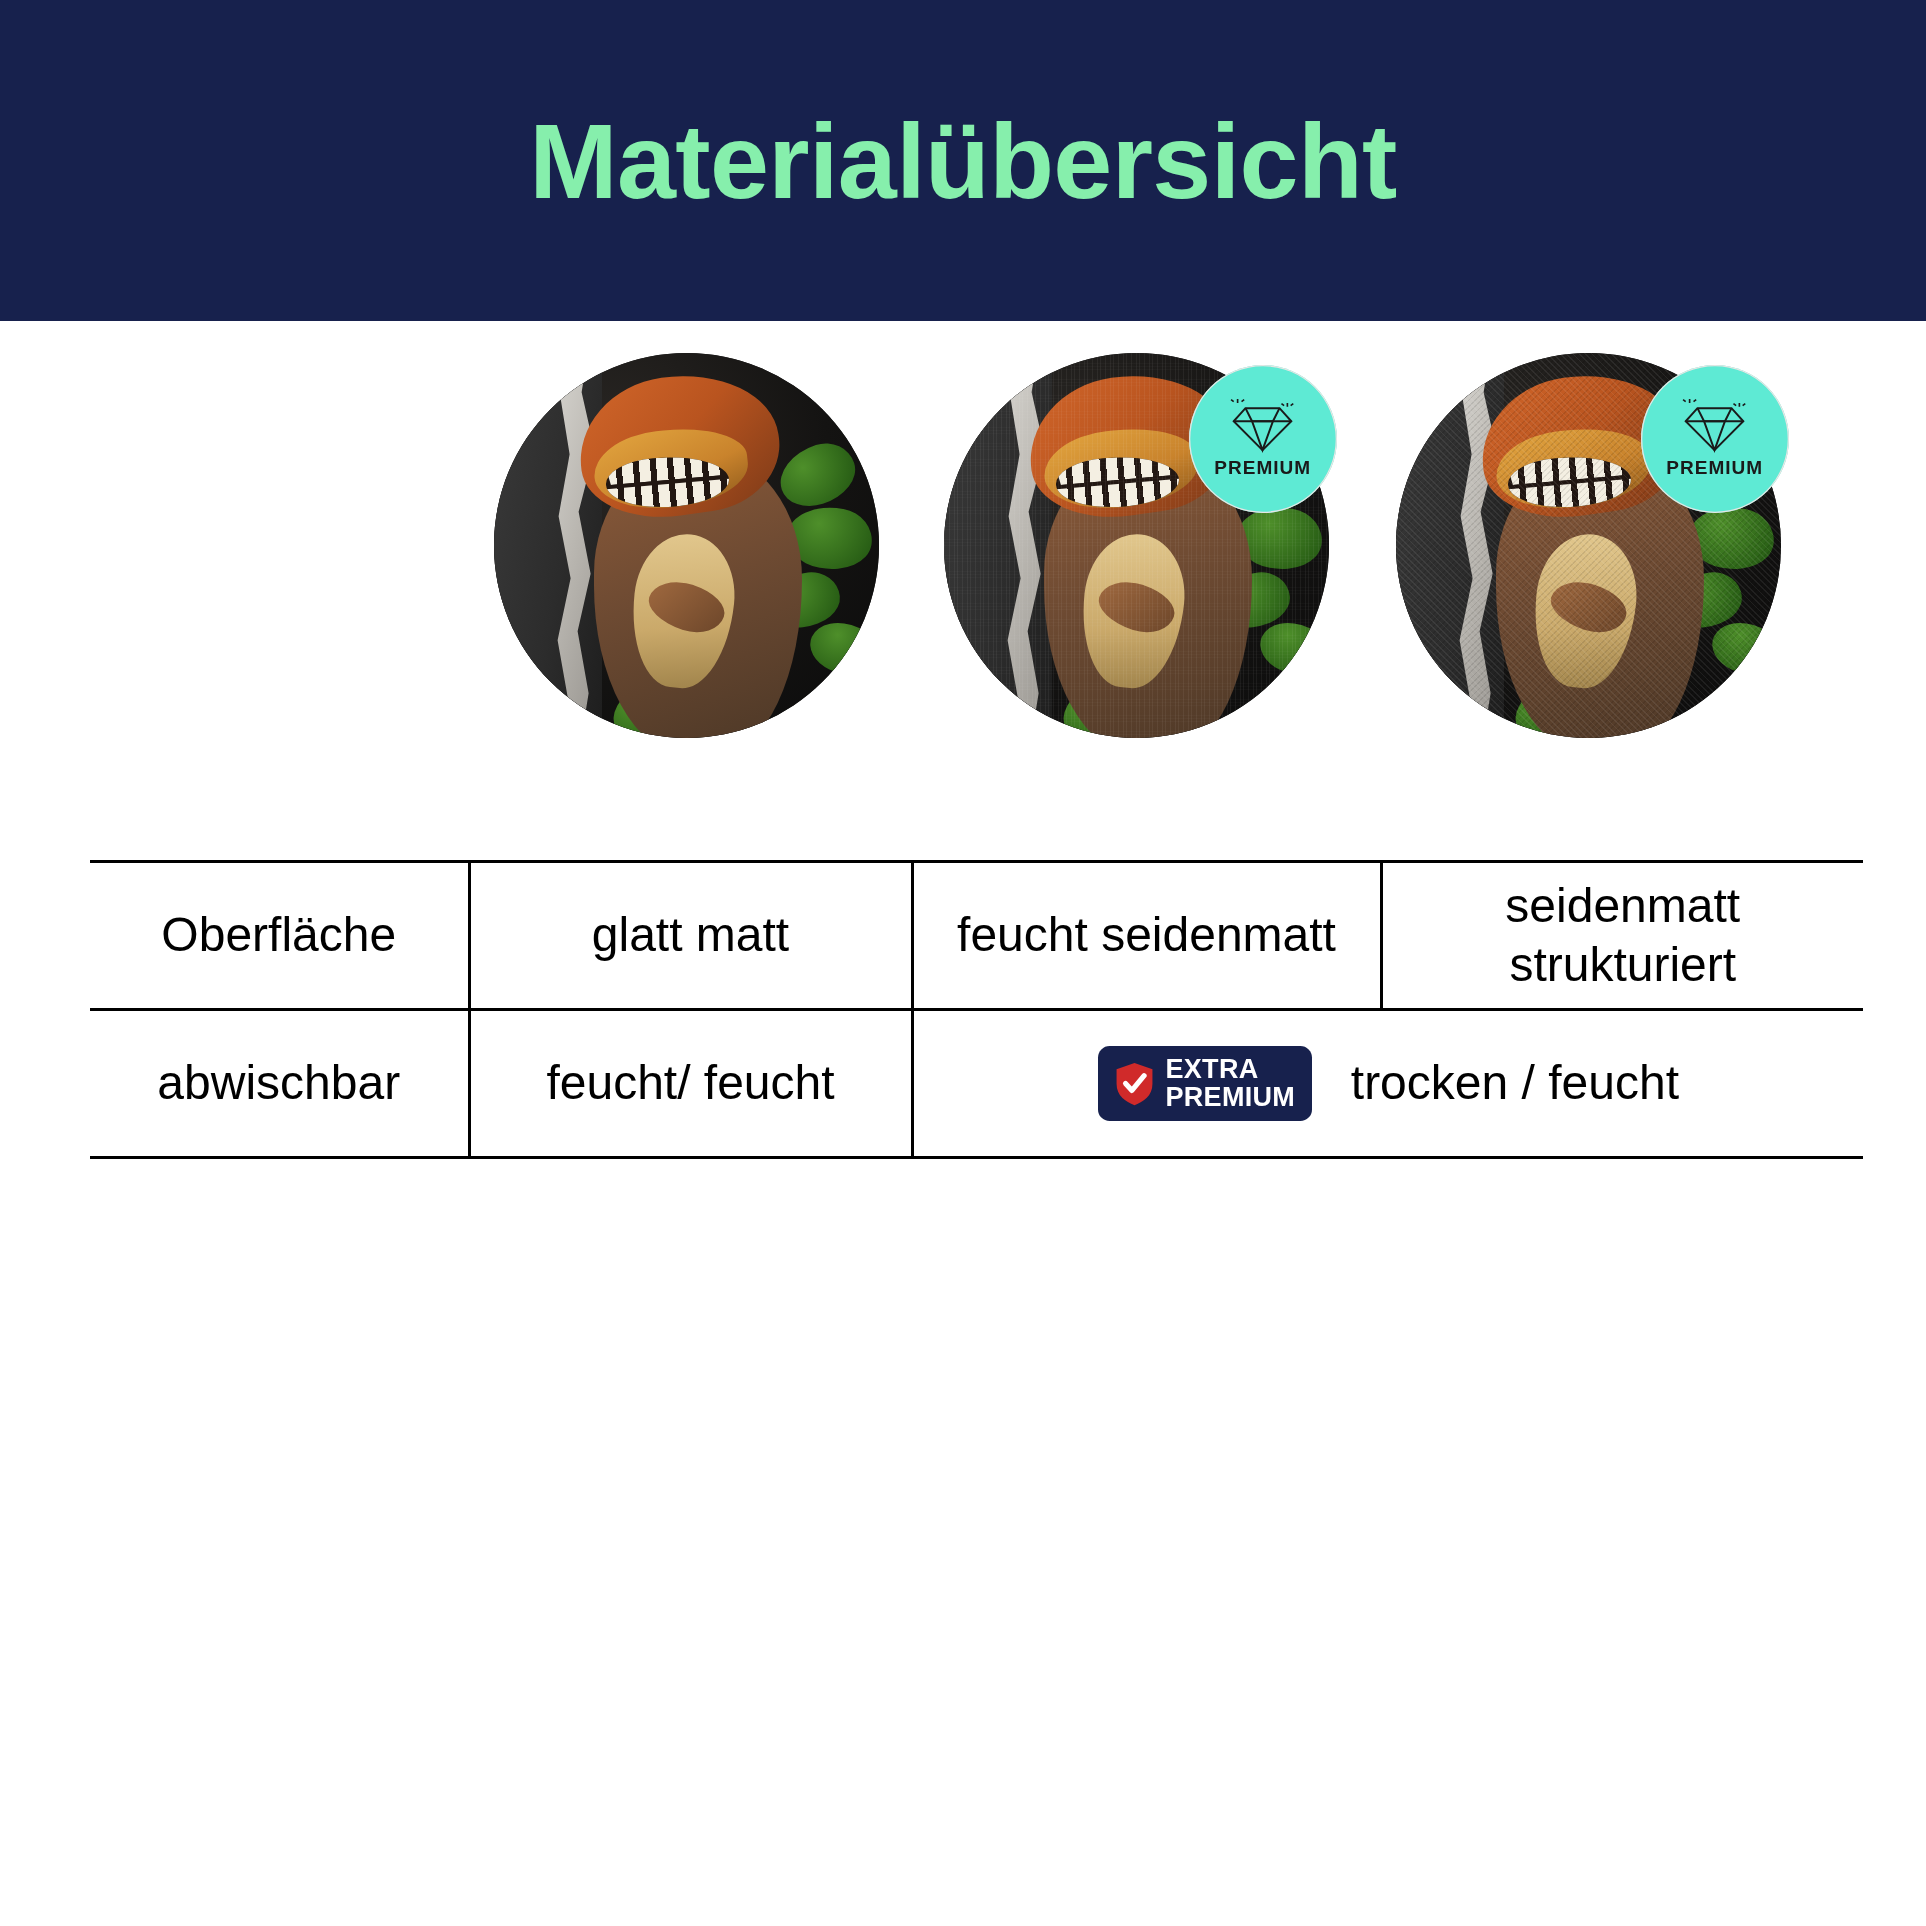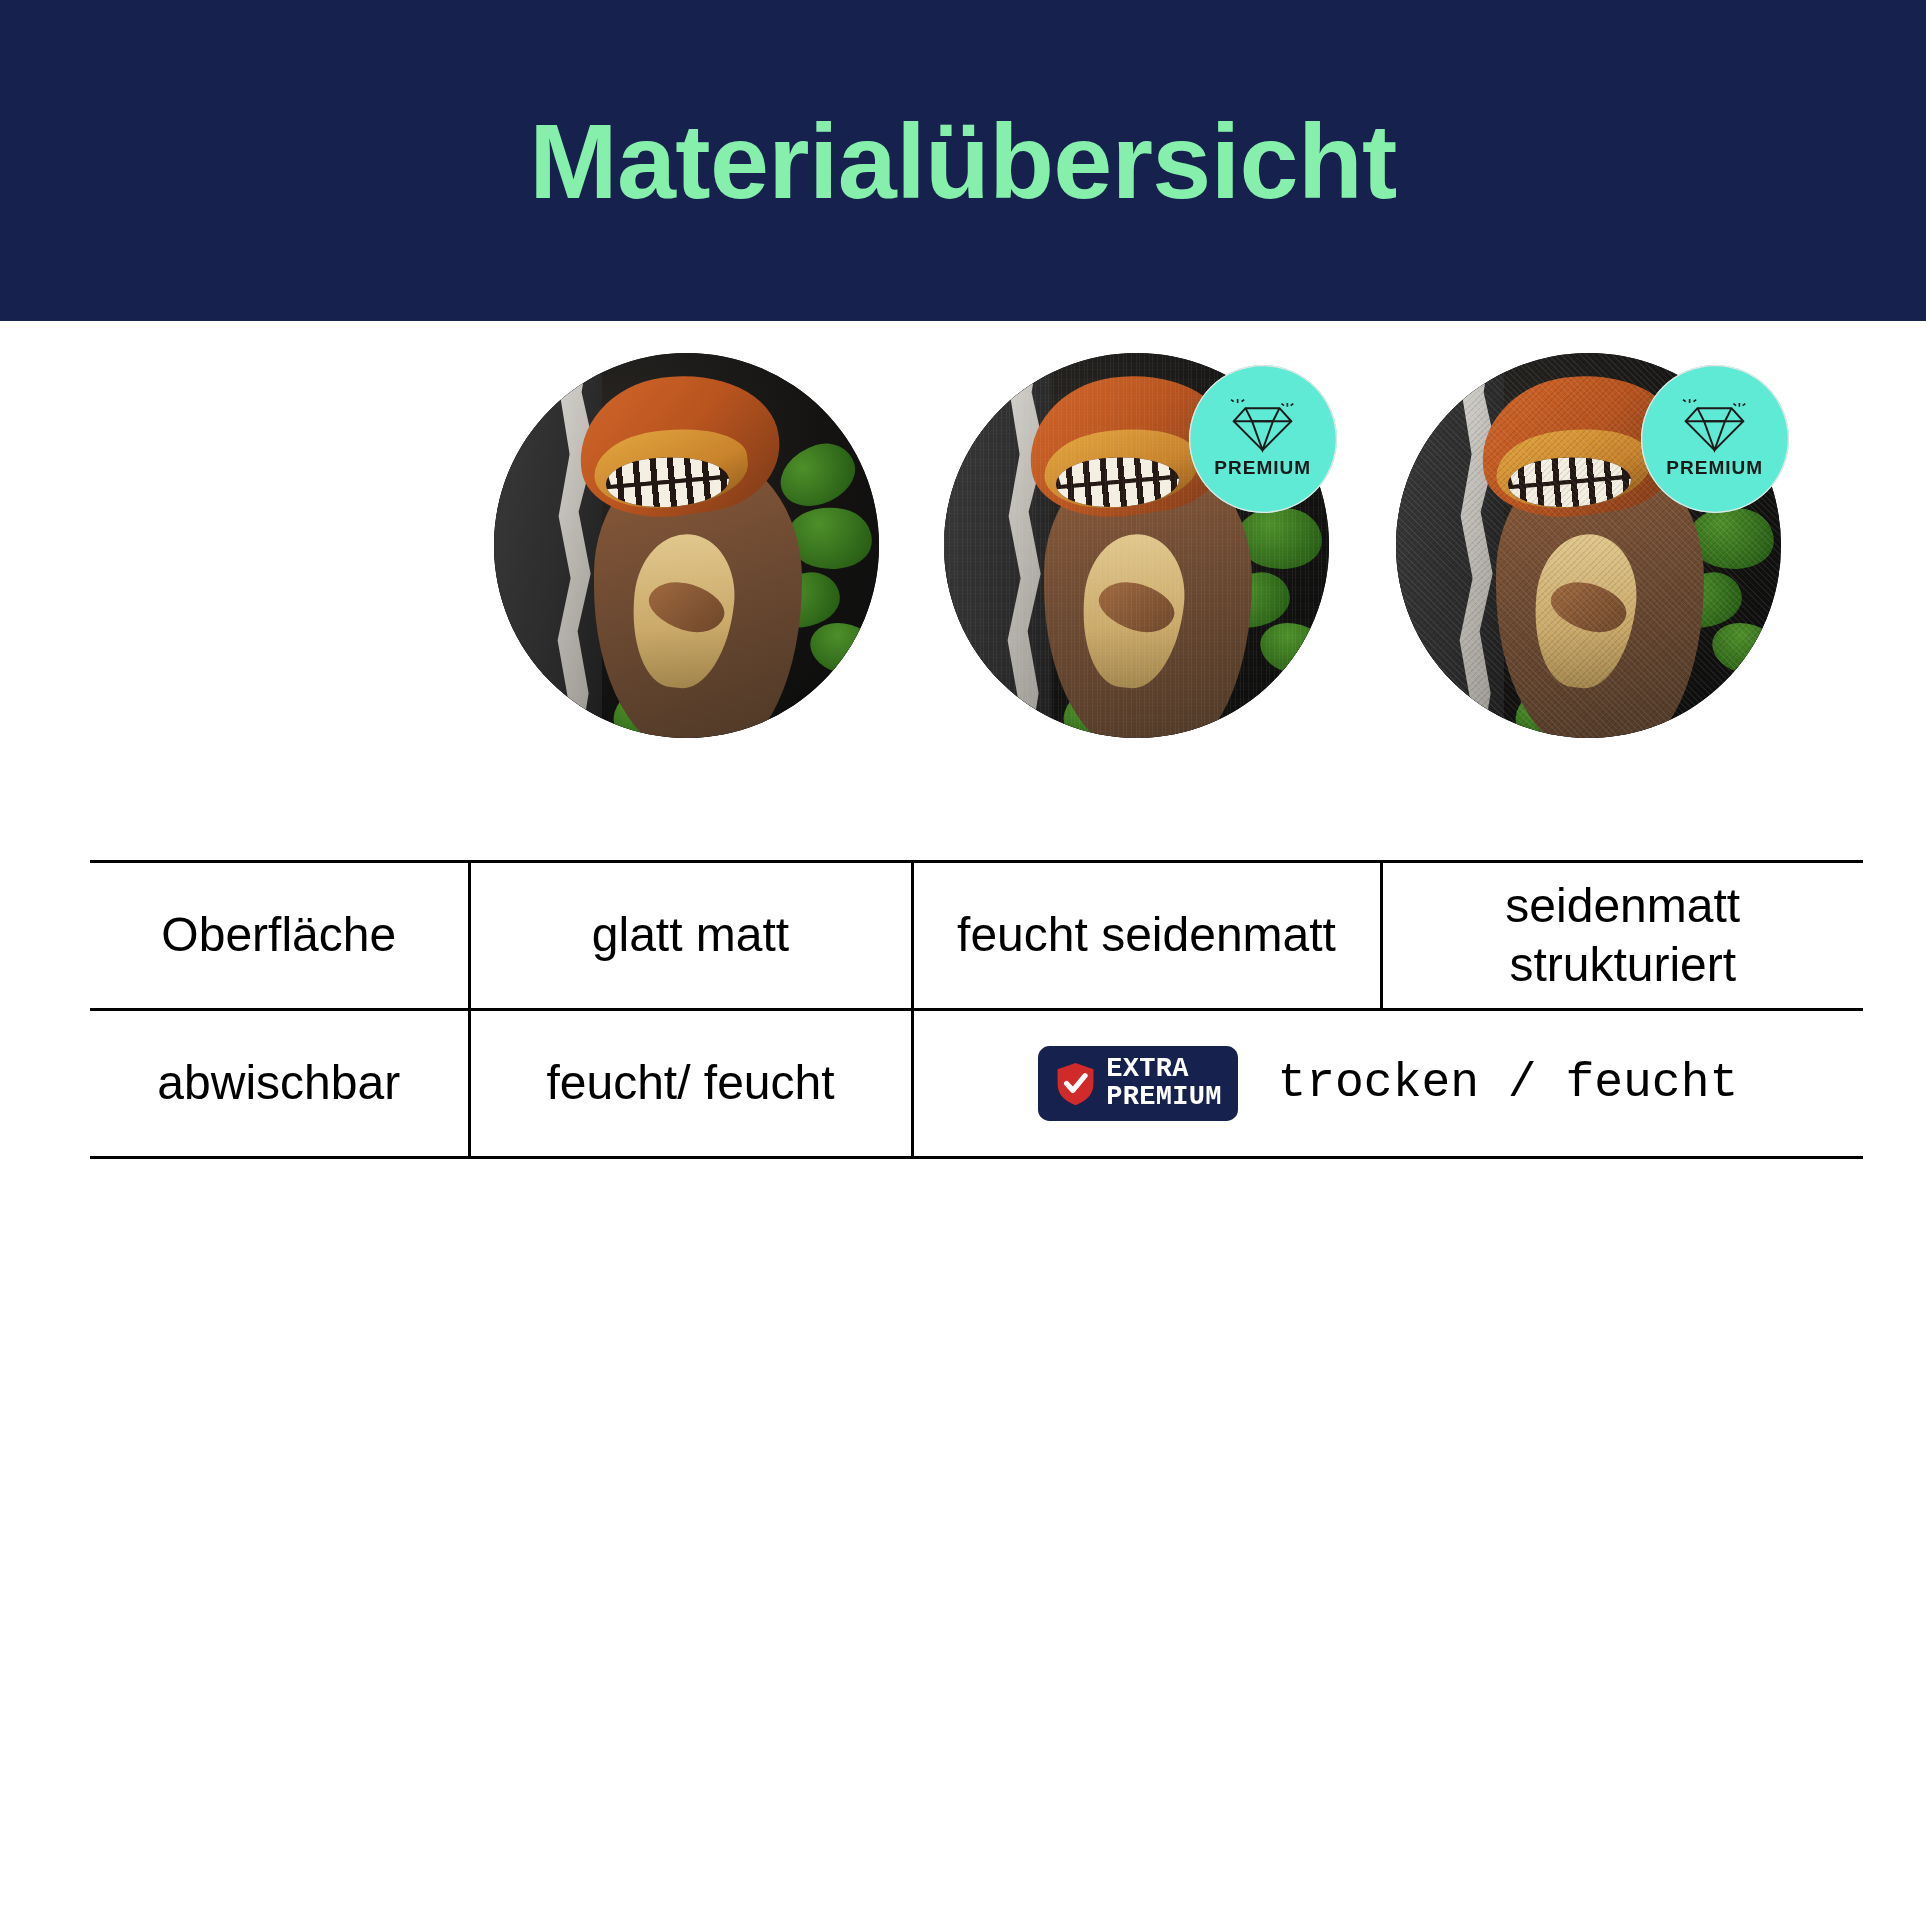--- a/index.html
+++ b/index.html
@@ -203,21 +203,20 @@
     font-weight: 700;
     line-height: 1.02;
     text-align: left;
     letter-spacing: 0.3px;
   }
   .abw-merged {
     display: flex;
     align-items: center;
     justify-content: center;
     gap: 39px;
-    font-family: Liberation Mono, monospace;
   }
   .abw-text { font-size: 48px; }
 </style>
 </head>
 <body>
 
 <div class="page">
 
   <div class="header">
     <div class="header-title">Materialübersicht</div>

